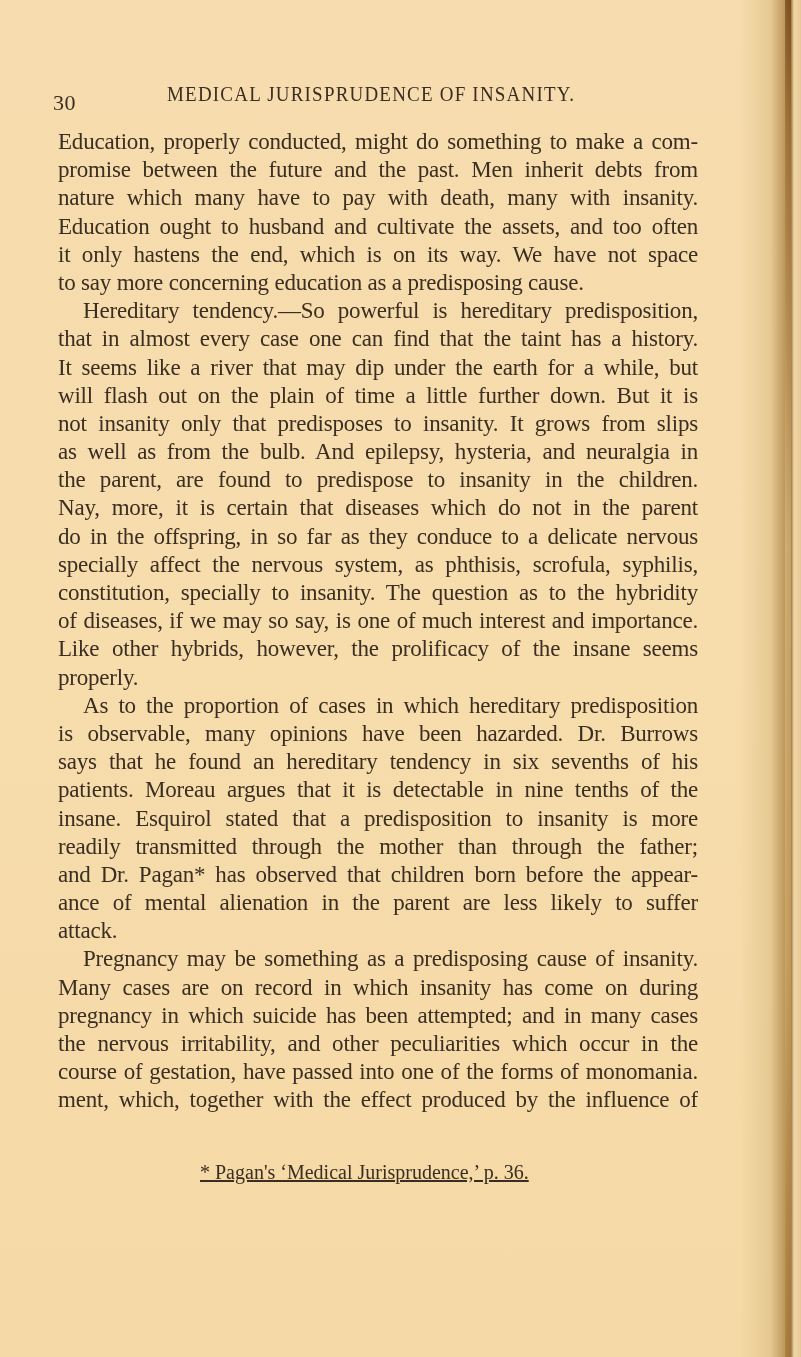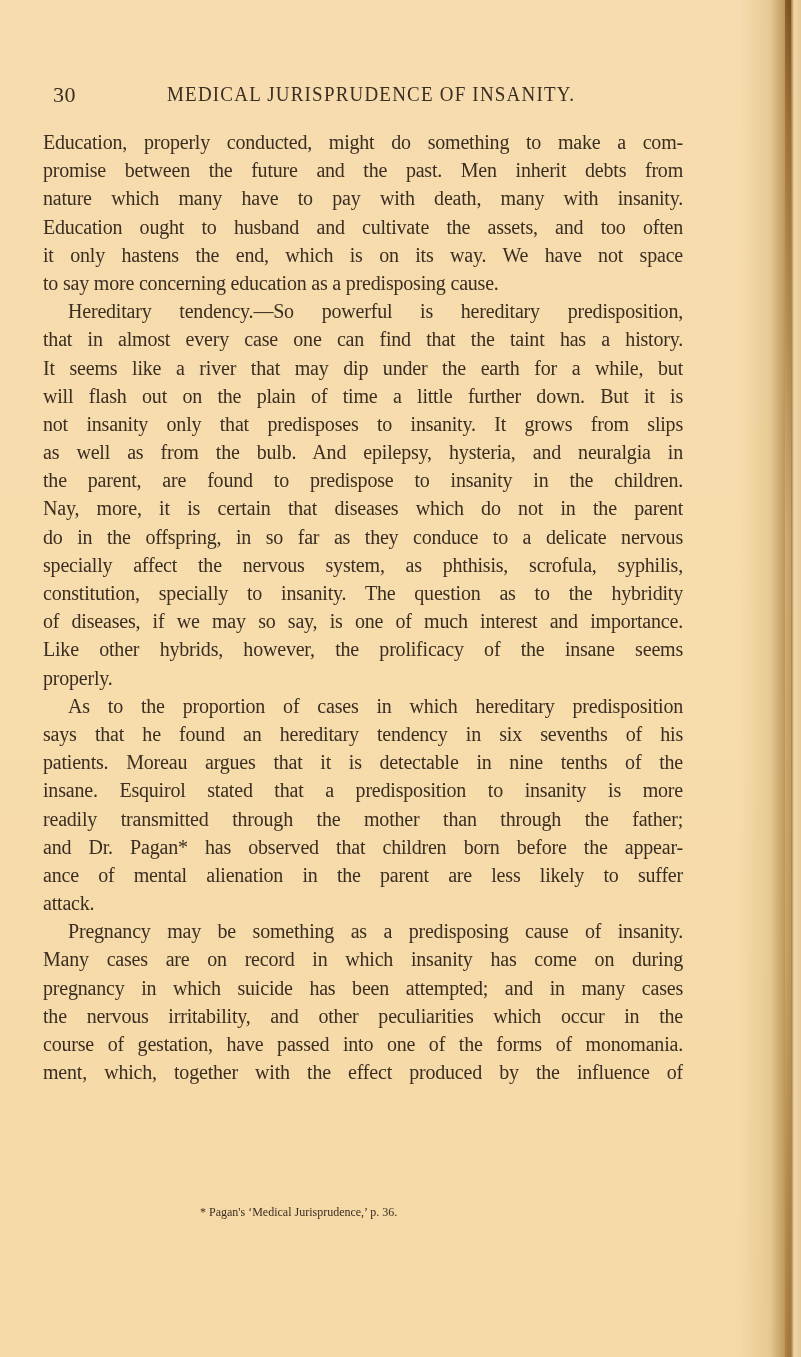--- a/index.html
+++ b/index.html
@@ -39,37 +39,37 @@
       top: 82px;
       left: 53px;
       width: 680px;
       height: 30px;
       font-size: 20px;
       letter-spacing: 0.6px;
     }
     .page-number {
       position: absolute;
       left: 0;
-      top: 0;
+      top: 8px;
       font-size: 22px;
     }
     .running-title {
       position: absolute;
       left: 114px;
       top: 2px;
       font-size: 19px;
       letter-spacing: 1.2px;
       transform: scaleY(1.08);
     }
     .text-block {
       position: absolute;
-      left: 43px;
+      left: 58px;
       top: 128px;
       width: 640px;
-      font-size: 20px;
+      font-size: 23px;
       line-height: 28.2px;
       text-align: justify;
       letter-spacing: -0.2px;
     }
     .line {
       display: block;
       height: 28.2px;
       white-space: nowrap;
       text-align: justify;
       text-align-last: justify;
@@ -80,23 +80,24 @@
     }
     .line.indent {
       padding-left: 25px;
     }
     .italic {
       margin-top: 48px;
     }
     .footnote {
       position: absolute;
       left: 200px;
-      top: 1205px;
-      font-size: 12px;
+      top: 1161px;
+      font-size: 20px;
       letter-spacing: 0px;
+      text-decoration: underline;
     }
   </style>
 </head>
 <body>
 
 <div class="page">
   <div class="spine"></div>
 
   <div class="running-head">
     <span class="page-number">30</span>
@@ -118,20 +119,21 @@
     <span class="line"><span>as well as from the bulb.  And epilepsy, hysteria, and neuralgia in</span></span>
     <span class="line"><span>the parent, are found to predispose to insanity in the children.</span></span>
     <span class="line"><span>Nay, more, it is certain that diseases which do not in the parent</span></span>
     <span class="line"><span>do in the offspring, in so far as they conduce to a delicate nervous</span></span>
     <span class="line"><span>specially affect the nervous system, as phthisis, scrofula, syphilis,</span></span>
     <span class="line"><span>constitution, specially to insanity. The question as to the hybridity</span></span>
     <span class="line"><span>of diseases, if we may so say, is one of much interest and importance.</span></span>
     <span class="line"><span>Like other hybrids, however, the prolificacy of the insane seems</span></span>
     <span class="line last"><span>properly.</span></span>
     <span class="line indent"><span>As to the proportion of cases in which hereditary predisposition</span></span>
+    <span class="line"><span>is observable, many opinions have been hazarded.  Dr. Burrows</span></span>
     <span class="line"><span>says that he found an hereditary tendency in six sevenths of his</span></span>
     <span class="line"><span>patients.  Moreau argues that it is detectable in nine tenths of the</span></span>
     <span class="line"><span>insane.  Esquirol stated that a predisposition to insanity is more</span></span>
     <span class="line"><span>readily transmitted through the mother than through the father;</span></span>
     <span class="line"><span>and Dr. Pagan* has observed that children born before the appear-</span></span>
     <span class="line"><span>ance of mental alienation in the parent are less likely to suffer</span></span>
     <span class="line last"><span>attack.</span></span>
     <span class="line indent"><span class="italic">Pregnancy</span><span> may be something as a predisposing cause of insanity.</span></span>
     <span class="line"><span>Many cases are on record in which insanity has come on during</span></span>
     <span class="line"><span>pregnancy in which suicide has been attempted; and in many cases</span></span>

